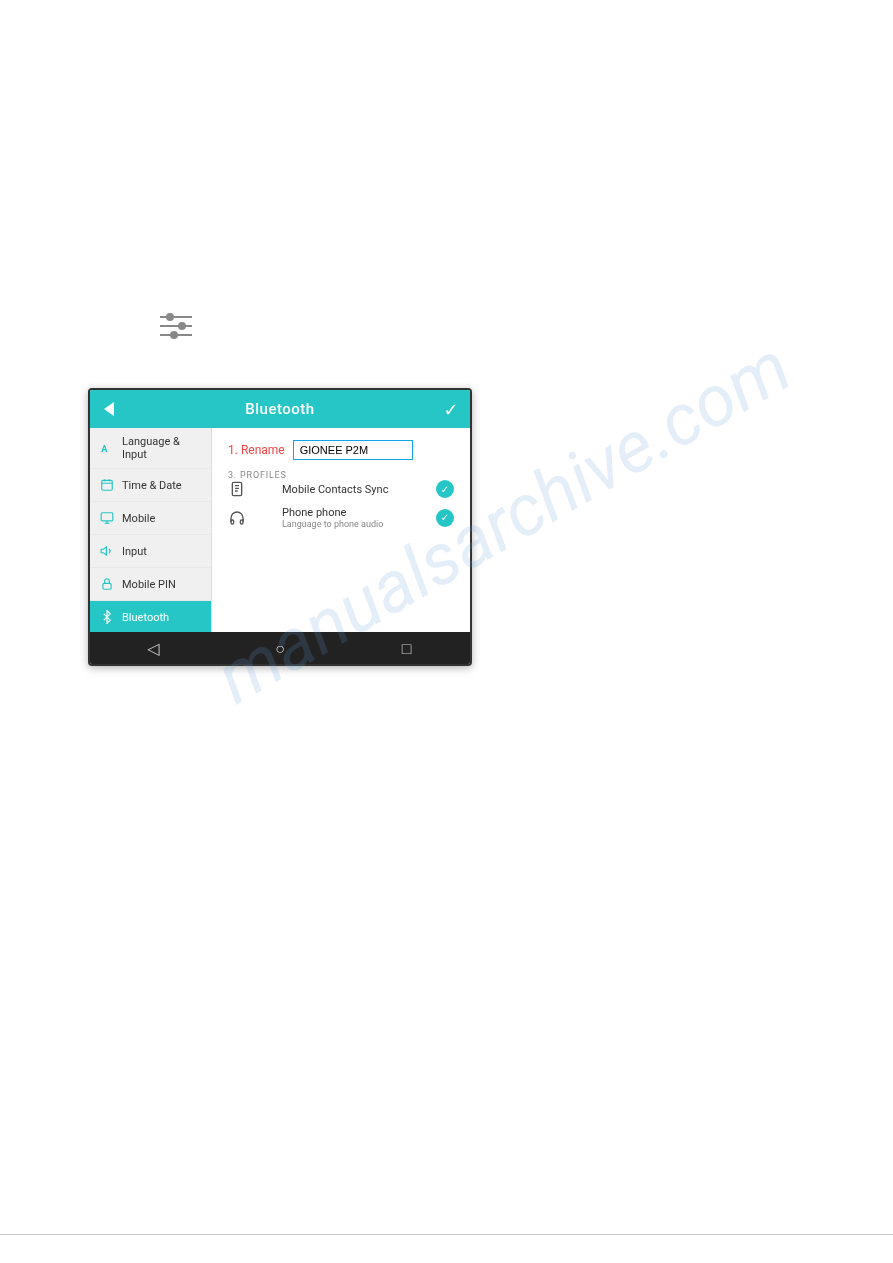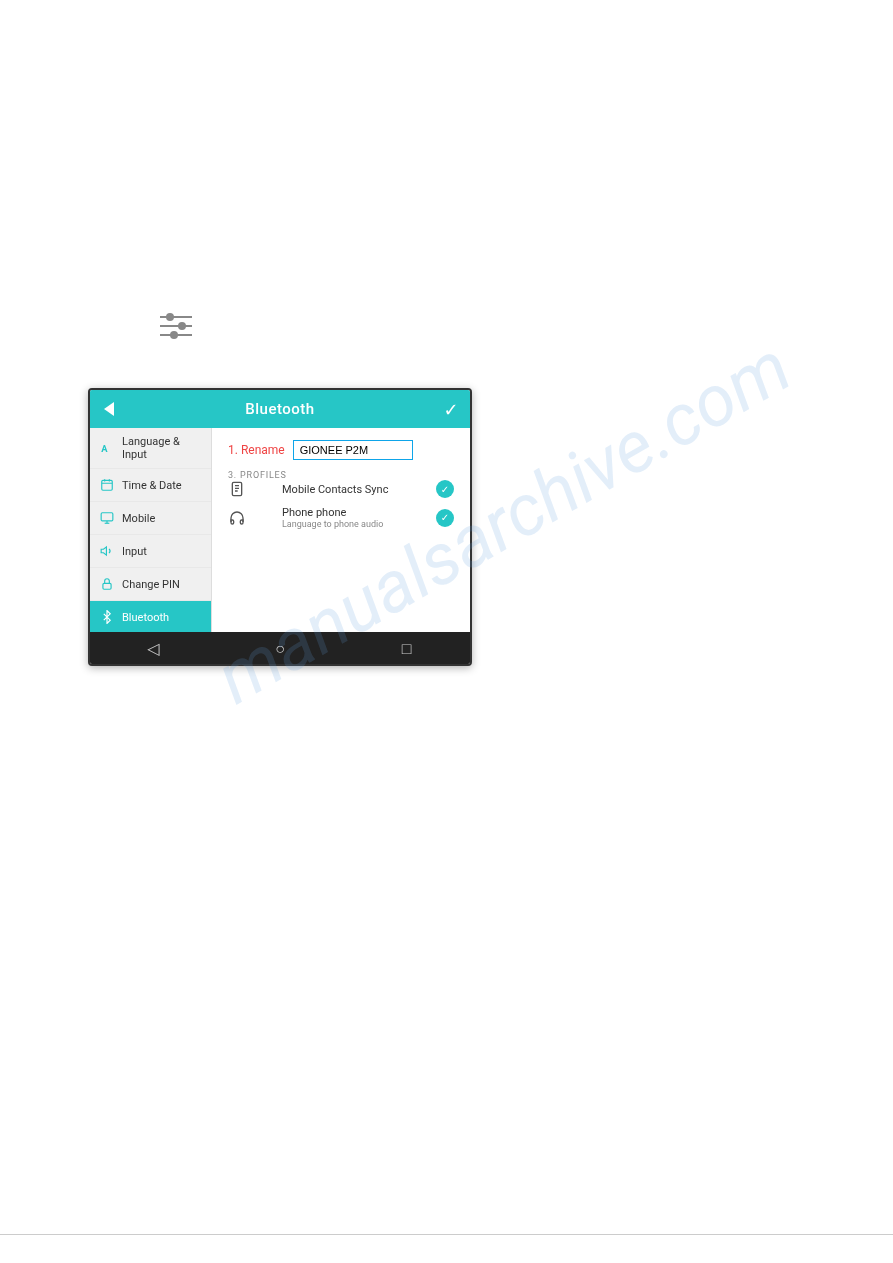--- a/index.html
+++ b/index.html
@@ -326,21 +326,21 @@
         <span>Input</span>
       </div>
 
       <div class="sidebar-item">
         <div class="sidebar-icon">
           <svg viewBox="0 0 24 24" fill="none" stroke="currentColor" stroke-width="2">
             <rect x="5" y="11" width="14" height="10" rx="2"></rect>
             <path d="M8,11V7a4,4 0 0,1 8,0v4"></path>
           </svg>
         </div>
-        <span>Change PIN</span>
+        <span>Mobile PIN</span>
       </div>
 
       <div class="sidebar-item active">
         <div class="sidebar-icon">
           <svg viewBox="0 0 24 24" fill="none" stroke="white" stroke-width="2">
             <polyline points="6.5,6.5 17.5,17.5 12,23 12,1 17.5,6.5 6.5,17.5"></polyline>
           </svg>
         </div>
         <span>Bluetooth</span>
       </div>

